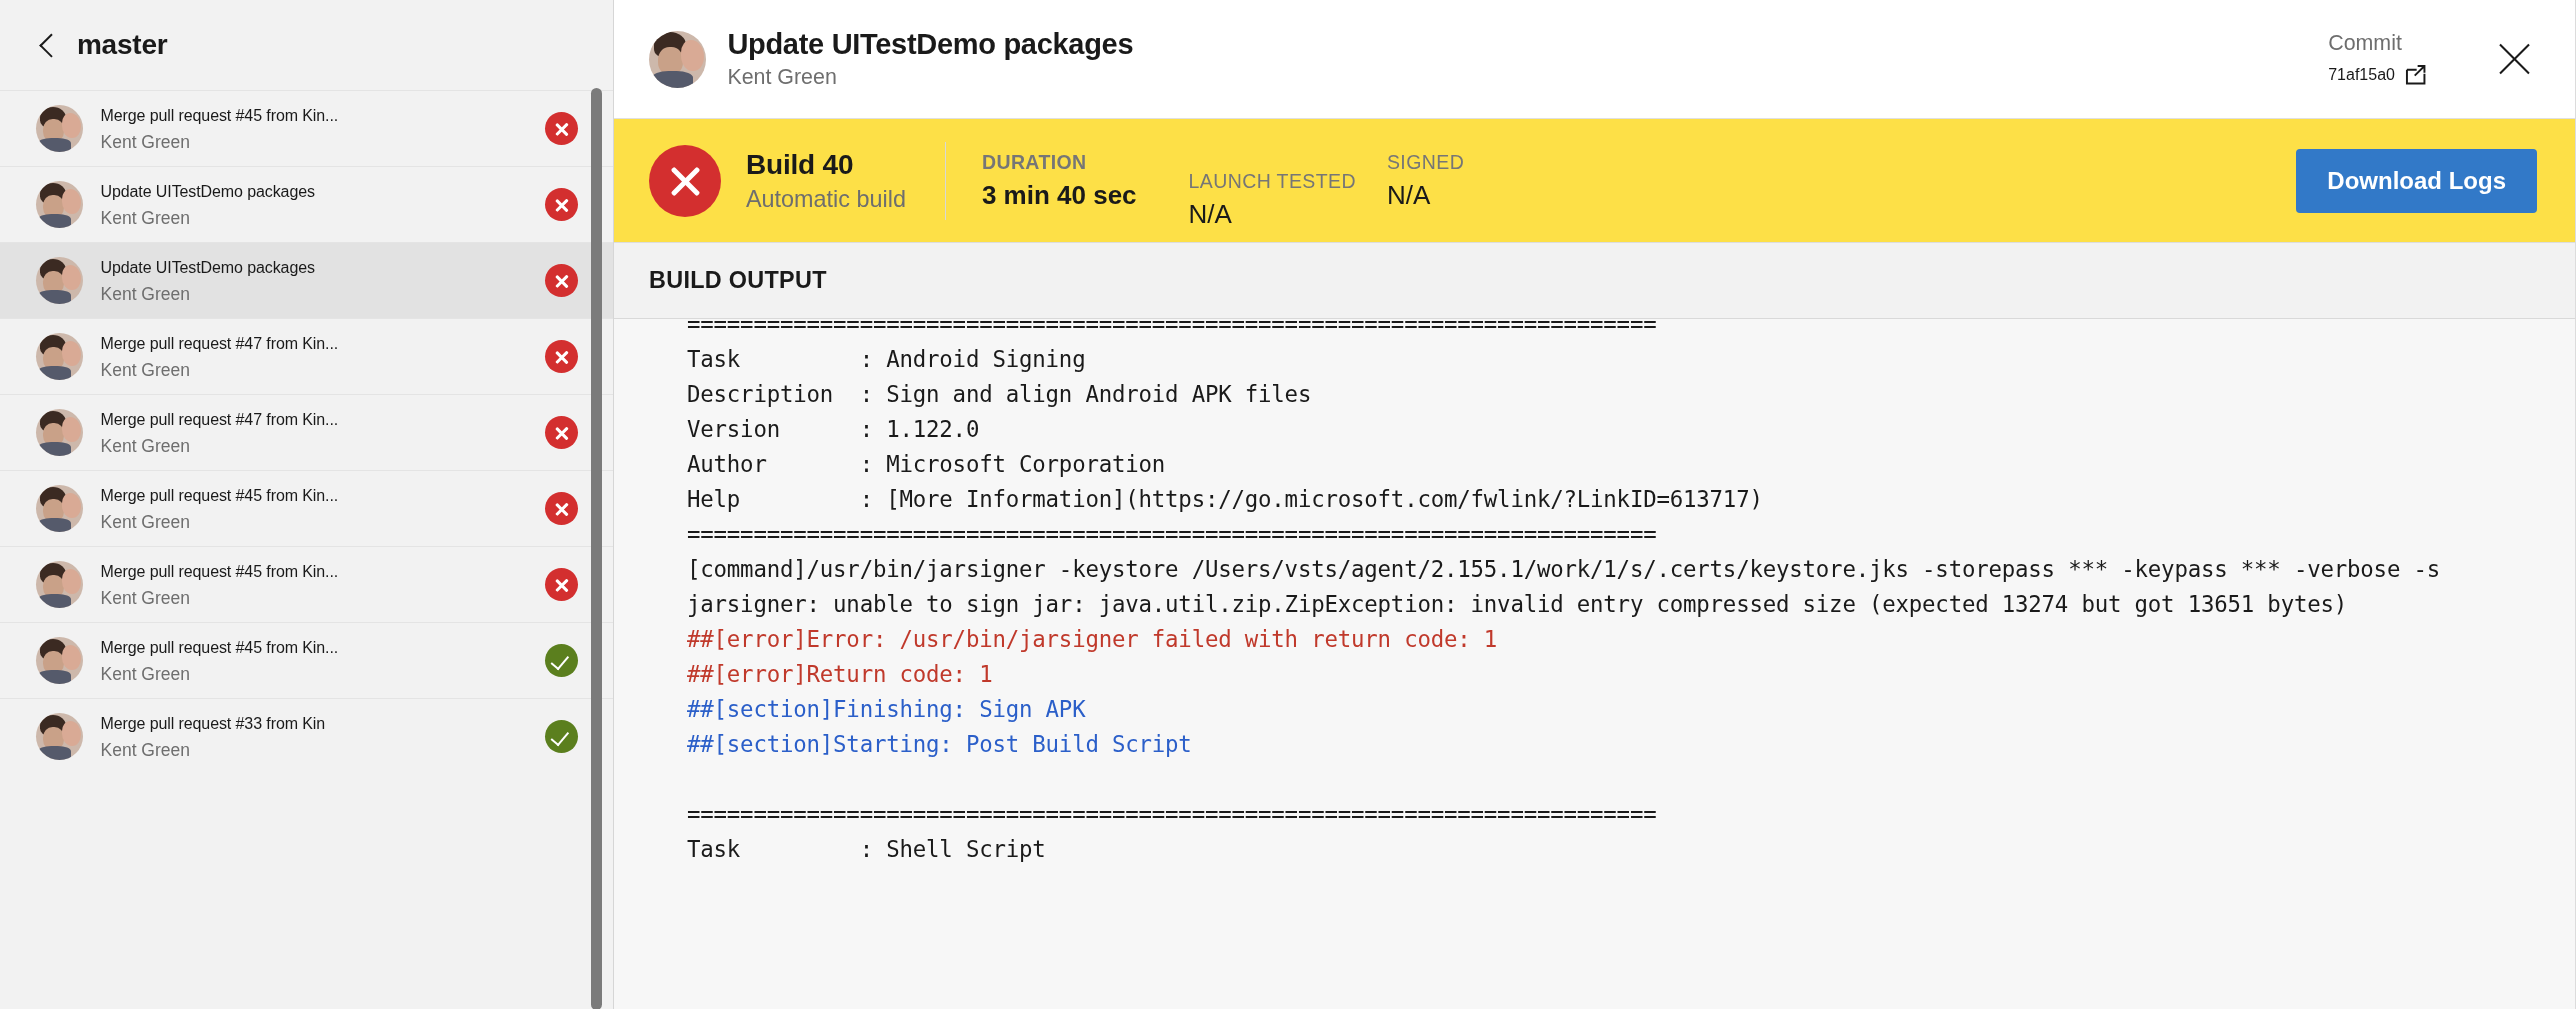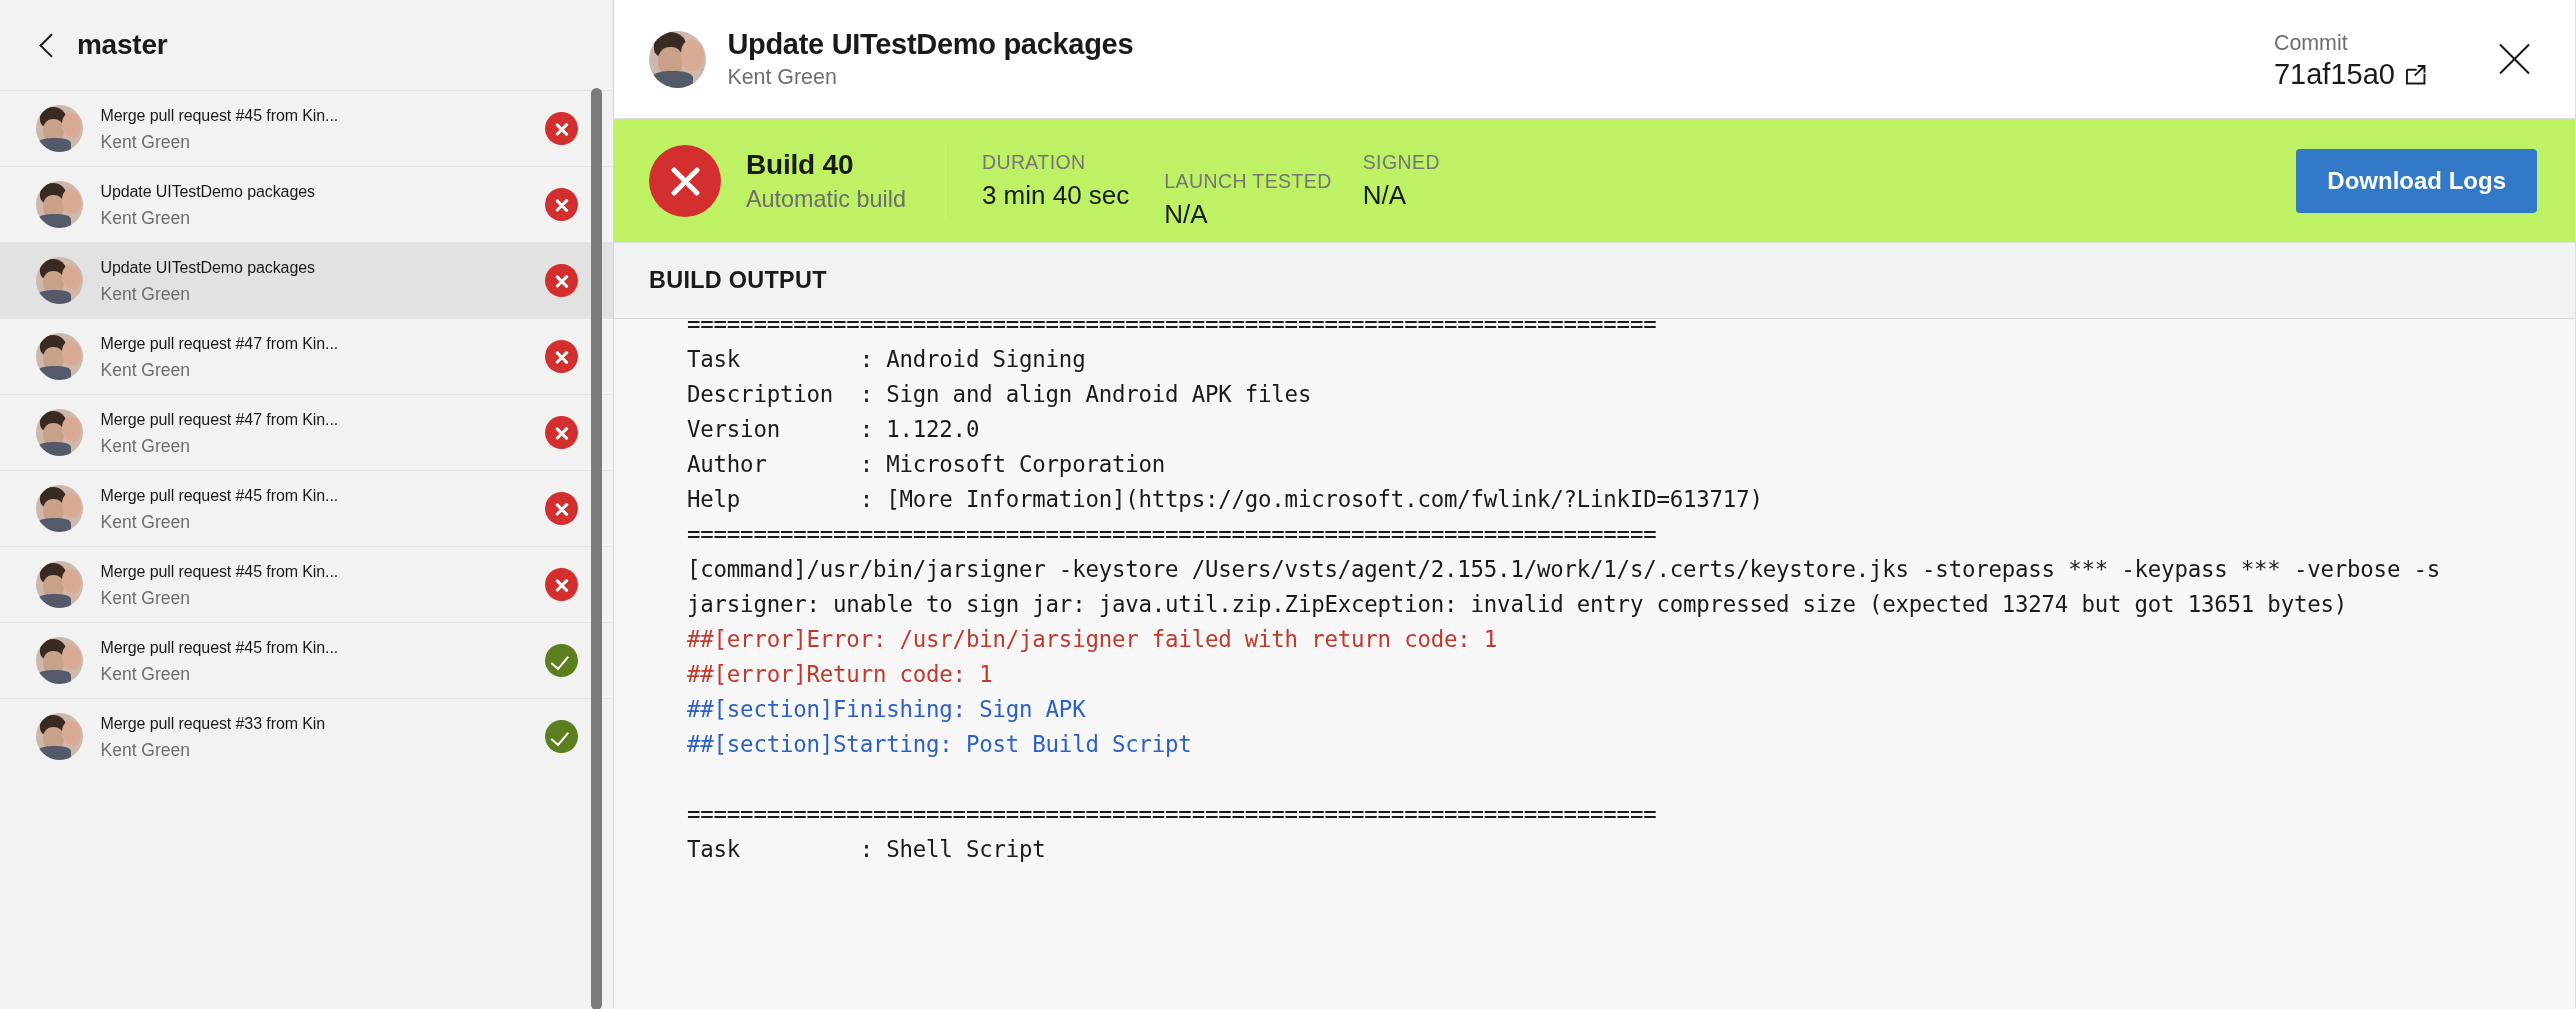--- a/index.html
+++ b/index.html
@@ -224,21 +224,21 @@
     font-size: 21.4px;
     color: #6e6e6e;
     line-height: 31px;
   }
   #commit-hash-row {
     display: flex;
     align-items: center;
     gap: 9.7px;
   }
   #commit-hash {
-    font-size: 29px;
+    font-size: 16px;
     color: #1a1a1a;
     line-height: 31px;
   }
   .ext-link-icon {
     width: 21.4px; height: 21.4px;
     position: relative;
     flex: 0 0 21.4px;
   }
   #close-button {
     width: 45px; height: 45px;
@@ -255,21 +255,21 @@
   #close-button::before { transform: rotate(45deg); }
   #close-button::after  { transform: rotate(-45deg); }
 
   
   #build-summary {
     height: 124px;
     flex: 0 0 124px;
     display: flex;
     align-items: center;
     padding: 0 39px 0 35px;
-    background: #bef264;
+    background: #fde047;
     border-bottom: 1px solid #dddddd;
   }
   #build-status-icon {
     width: 72px; height: 72px;
     border-radius: 50%;
     background: #d32f2f;
     flex: 0 0 72px;
     margin-right: 25px;
     position: relative;
   }
@@ -312,21 +312,21 @@
     color: #767676;
     letter-spacing: 0.4px;
     line-height: 29px;
     text-transform: uppercase;
   }
   .stat-value {
     font-size: 26px;
     color: #1a1a1a;
     line-height: 37px;
   }
-  #stat-duration { margin-right: 35px; }
+  #stat-duration { margin-right: 52px; font-weight: bold; }
   #stat-launch   { margin-right: 31px; margin-top: 39px; }
   #summary-spacer { flex: 1 1 auto; }
   #download-logs-button {
     background: #3279c8;
     color: #fff;
     font-size: 24px;
     font-weight: bold;
     border: none;
     border-radius: 3.9px;
     padding: 0 31px;

